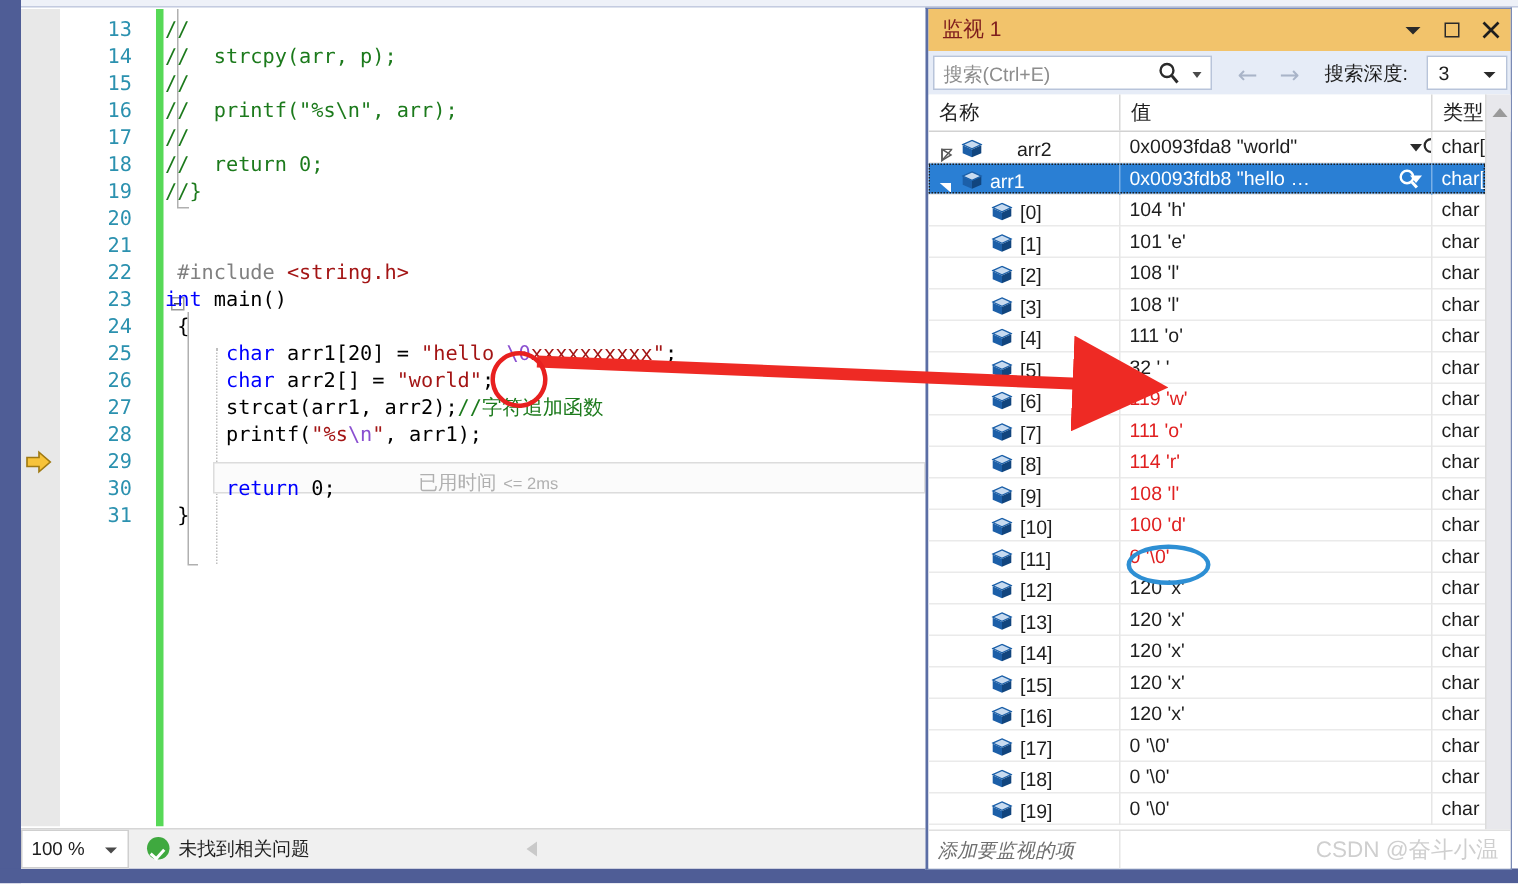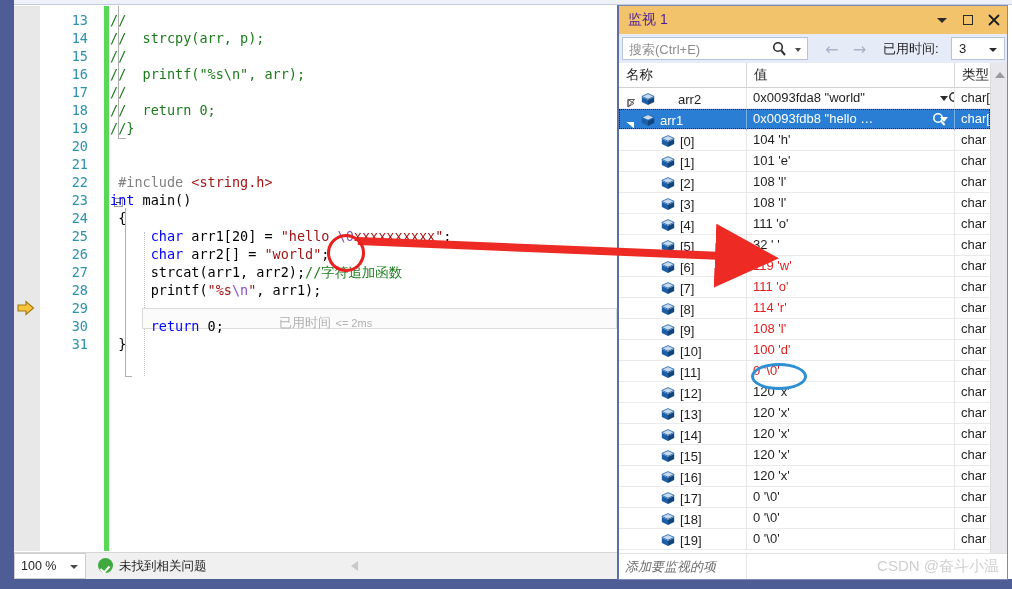--- a/index.html
+++ b/index.html
@@ -157,21 +157,21 @@
     background: #f5f5f5;
     border: 1px solid #7a8ab5;
     border-left: 2px solid #5b6ea5;
   }
   .watch-title {
     position: absolute; left: 0; top: 0; right: 0; height: 28px;
     background: #f2c36b;
     display: flex; align-items: center;
   }
   .watch-title-text {
-    margin-left: 9px; font-size: 14px; color: #4c1d95;
+    margin-left: 9px; font-size: 14px; color: #7f1d1d;
   }
   .title-btns {
     position: absolute; right: 6px; top: 0; height: 28px;
     display: flex; align-items: center; gap: 12px;
   }
   .tb { width: 14px; height: 14px; position: relative; cursor: default; }
   .tb-caret {
     position: absolute; left: 2px; top: 5px;
     width: 0; height: 0;
     border-left: 5px solid transparent;
@@ -438,21 +438,21 @@
       <div class="search-box">
         <span class="search-ph">搜索(Ctrl+E)</span>
         <svg class="search-ico" width="15" height="16" viewBox="0 0 15 16">
           <circle cx="6" cy="6" r="4.3" fill="none" stroke="#2b2b2b" stroke-width="1.6"></circle>
           <path d="M9.2 9.4 L13 14" stroke="#2b2b2b" stroke-width="2" fill="none"></path>
         </svg>
         <span class="search-caret"></span>
       </div>
       <span class="nav-arrow" style="left:206px">←</span>
       <span class="nav-arrow" style="left:234px">→</span>
-      <span class="depth-label">已用时间:</span>
+      <span class="depth-label">搜索深度:</span>
       <div class="depth-box">
         <span class="depth-val">3</span>
         <span class="depth-caret"></span>
       </div>
     </div>
 
     <div class="grid-head">
       <div class="gh-cell" style="left:0; width:128px">名称</div>
       <div class="gh-cell" style="left:128px; width:208px">值</div>
       <div class="gh-cell" style="left:336px; right:17px; border-right:none">类型</div>

